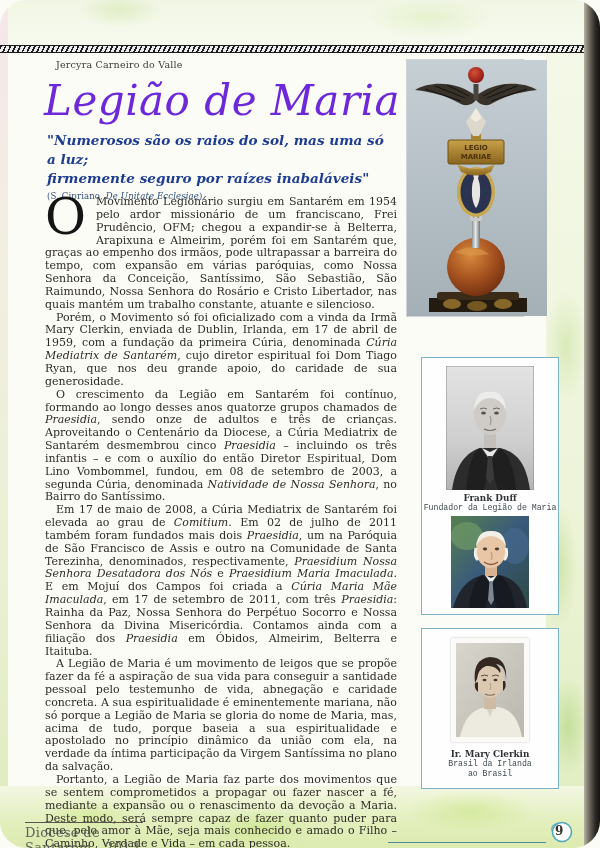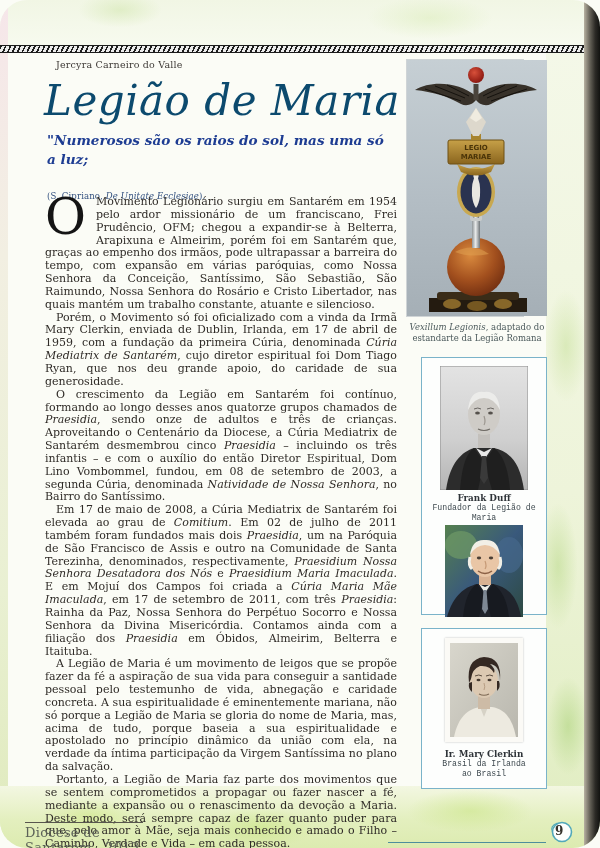--- a/index.html
+++ b/index.html
@@ -51,21 +51,21 @@
     box-sizing:border-box;
   }
 
   
   .author{
     position:absolute;left:56px;top:59px;
     font-size:9.5px;color:#3e3a36;letter-spacing:.2px;
   }
   .title{
     position:absolute;left:44px;top:76px;width:400px;
-    font-size:42px;font-style:italic;color:#0c4a6e;letter-spacing:.5px;
+    font-size:42px;font-style:italic;color:#6d28d9;letter-spacing:.5px;
   }
   .epigraph{
     position:absolute;left:47px;top:131px;width:340px;
     font-size:13.6px;font-style:italic;font-weight:bold;color:#1d3c92;
     line-height:19px;
   }
   .attribution{
     position:absolute;left:47px;top:191px;
     font-size:8.6px;color:#32507f;letter-spacing:.1px;
   }
@@ -91,21 +91,21 @@
   
   .vexillum{
     position:absolute;left:407px;top:60px;width:116px;height:256px;
     box-shadow:0 0 0 1px #cfd4d6;
   }
   .vex-caption{
     position:absolute;left:402px;top:322px;width:150px;
     text-align:center;font-size:8.5px;line-height:11px;color:#4c5a5c;
   }
   .photo-box{
-    position:absolute;left:421px;width:126px;
+    position:absolute;left:421px;width:138px;
     border:1px solid #7ab3c9;background:#fdfefd;
     box-sizing:border-box;text-align:center;
   }
   .box-duff{top:357px;height:258px;}
   .box-mary{top:628px;height:161px;text-align:center;}
   .photo-frame{display:block;margin:0 auto;}
   .bw-photo{margin-top:8px;}
   .cap-name{
     font-size:8.8px;font-weight:bold;color:#2e3338;line-height:10px;margin-top:3px;
   }
@@ -147,20 +147,21 @@
   <div class="wash-bottom"></div>
 
   <div class="rope"></div>
 
   <div class="author">Jercyra Carneiro do Valle</div>
 
   <div class="title">Legião de Maria</div>
 
   <div class="epigraph">
     <div>"Numerosos são os raios do sol, mas uma só a luz;</div>
+    <div>firmemente seguro por raízes inabaláveis"</div>
   </div>
   <div class="attribution"><span>(S. Cipriano, </span><i>De Unitate Ecclesiae</i><span>).</span></div>
 
   <div class="article">
       <p><span class="dropcap">O</span><span>Movimento Legionário surgiu em Santarém em 1954 pelo ardor missionário de um franciscano, Frei Prudêncio, OFM; chegou a expandir-se à Belterra, Arapixuna e Almeirim, porém foi em Santarém que, graças ao empenho dos irmãos, pode ultrapassar a barreira do tempo, com expansão em várias paróquias, como Nossa Senhora da Conceição, Santíssimo, São Sebastião, São Raimundo, Nossa Senhora do Rosário e Cristo Libertador, nas quais mantém um trabalho constante, atuante e silencioso.</span></p>
       <p><span>Porém, o Movimento só foi oficializado com a vinda da Irmã Mary Clerkin, enviada de Dublin, Irlanda, em 17 de abril de 1959, com a fundação da primeira Cúria, denominada </span><i>Cúria Mediatrix de Santarém</i><span>, cujo diretor espiritual foi Dom Tiago Ryan, que nos deu grande apoio, do caridade de sua generosidade.</span></p>
       <p><span>O crescimento da Legião em Santarém foi contínuo, formando ao longo desses anos quatorze grupos chamados de </span><i>Praesidia</i><span>, sendo onze de adultos e três de crianças. Aproveitando o Centenário da Diocese, a Cúria Mediatrix de Santarém desmembrou cinco </span><i>Praesidia</i><span> – incluindo os três infantis – e com o auxílio do então Diretor Espiritual, Dom Lino Vombommel, fundou, em 08 de setembro de 2003, a segunda Cúria, denominada </span><i>Natividade de Nossa Senhora</i><span>, no Bairro do Santíssimo.</span></p>
       <p><span>Em 17 de maio de 2008, a Cúria Mediatrix de Santarém foi elevada ao grau de </span><i>Comitium</i><span>. Em 02 de julho de 2011 também foram fundados mais dois </span><i>Praesidia</i><span>, um na Paróquia de São Francisco de Assis e outro na Comunidade de Santa Terezinha, denominados, respectivamente, </span><i>Praesidium Nossa Senhora Desatadora dos Nós</i><span> e </span><i>Praesidium Maria Imaculada</i><span>. E em Mojuí dos Campos foi criada a </span><i>Cúria Maria Mãe Imaculada</i><span>, em 17 de setembro de 2011, com três </span><i>Praesidia</i><span>: Rainha da Paz, Nossa Senhora do Perpétuo Socorro e Nossa Senhora da Divina Misericórdia. Contamos ainda com a filiação dos </span><i>Praesidia</i><span> em Óbidos, Almeirim, Belterra e Itaituba.</span></p>
       <p><span>A Legião de Maria é um movimento de leigos que se propõe fazer da fé a aspiração de sua vida para conseguir a santidade pessoal pelo testemunho de vida, abnegação e caridade concreta. A sua espiritualidade é eminentemente mariana, não só porque a Legião de Maria se gloria do nome de Maria, mas, acima de tudo, porque baseia a sua espiritualidade e apostolado no princípio dinâmico da união com ela, na verdade da íntima participação da Virgem Santíssima no plano da salvação.</span></p>
       <p><span>Portanto, a Legião de Maria faz parte dos movimentos que se sentem comprometidos a propagar ou fazer nascer a fé, mediante a expansão ou o renascimento da devoção a Maria. Deste modo, será sempre capaz de fazer quanto puder para que, pelo amor à Mãe, seja mais conhecido e amado o Filho – Caminho, Verdade e Vida – em cada pessoa.</span></p>
@@ -227,21 +228,20 @@
 
       <path d="M69 36 C52 22 24 20 8 30 C26 32 40 36 54 44 C60 47 66 44 69 40z" fill="#38322a"></path>
       <path d="M69 36 C86 22 114 20 130 30 C112 32 98 36 84 44 C78 47 72 44 69 40z" fill="#38322a"></path>
       <path d="M18 29 L54 41 M28 26 L58 38 M40 25 L62 36" stroke="#15120e" stroke-width="1" fill="none"></path>
       <path d="M120 29 L84 41 M110 26 L80 38 M98 25 L76 36" stroke="#15120e" stroke-width="1" fill="none"></path>
       <rect x="66.5" y="24" width="5" height="16" fill="#4a443c"></rect>
 
       <circle cx="69" cy="15" r="8" fill="url(#ball)"></circle>
     </svg>
   </div>
-  <div class="vex-caption"><i>Vexillum Legionis</i><span>, adaptado do estandarte da Legião Romana</span></div>
 
   <div class="photo-box box-duff">
     <svg class="photo-frame bw-photo" width="88" height="124" viewBox="0 0 88 124">
       <defs>
         <linearGradient id="dbg" x1="0" y1="0" x2="0" y2="1">
           <stop offset="0" stop-color="#e3e3e3"></stop>
             <stop offset=".6" stop-color="#cfcfcf"></stop>
             <stop offset="1" stop-color="#b4b4b4"></stop>
         </linearGradient>
       </defs>

